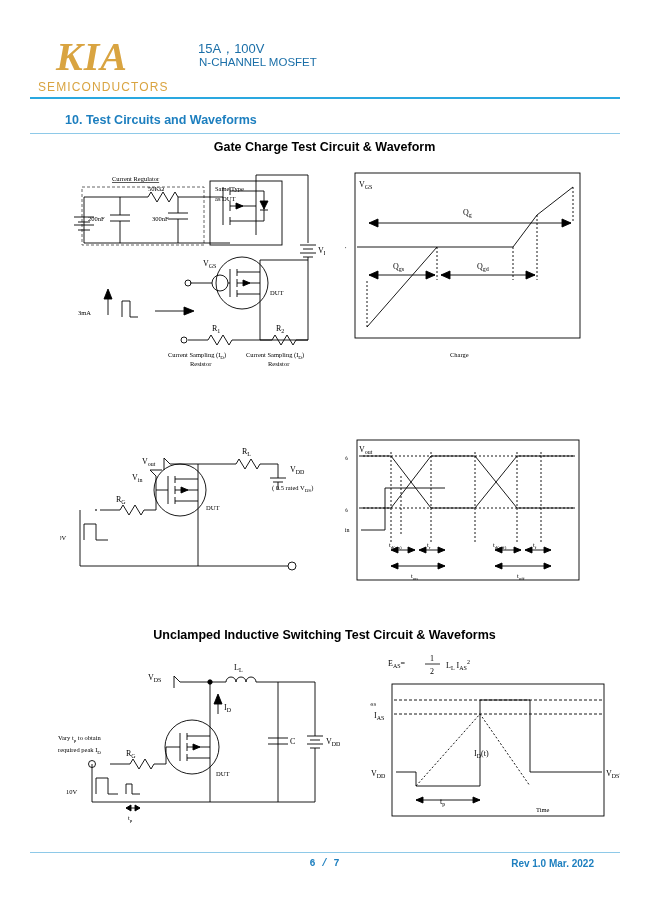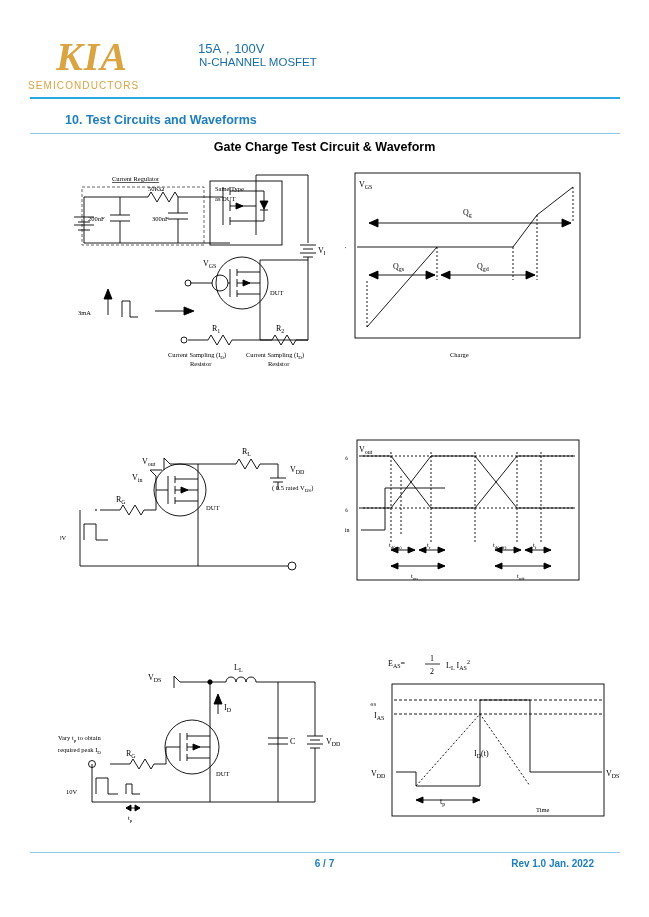--- a/index.html
+++ b/index.html
@@ -27,22 +27,22 @@
     left: 56px; top: 33px;
     font-family: "Liberation Serif", serif;
     font-size: 40px;
     font-weight: bold;
     font-style: italic;
     color: #d9a441;
     letter-spacing: 1px;
   }
   .logo-sub {
     position: absolute;
-    left: 28px; top: 80px;
-    font-size: 10px;
+    left: 38px; top: 80px;
+    font-size: 12px;
     color: #d9a441;
     letter-spacing: 1.1px;
   }
   .hdr-line1 {
     position: absolute;
     left: 155px; top: 40px;
     font-size: 13px;
     color: #1b6fa8;
     margin-left: 43px;
   }
@@ -116,20 +116,21 @@
     background: #8ec9e8;
   }
   .footer-page {
     position: absolute;
     left: 0; top: 858px;
     width: 649px;
     text-align: center;
     font-size: 10px;
     font-weight: bold;
     color: #1d7fbf;
+    font-family: Liberation Mono, monospace;
   }
   .footer-rev {
     position: absolute;
     right: 55px; top: 858px;
     font-size: 10px;
     font-weight: bold;
     color: #1d7fbf;
   }
 
   text { font-family: "Liberation Serif", serif; }
@@ -149,20 +150,21 @@
     <div class="hdr-rule"></div>
   </div>
 
   <div class="section-title">
     <span class="num">10.</span>
     <span>Test Circuits and Waveforms</span>
   </div>
   <div class="sec-rule"></div>
 
   <div class="block-title" id="title-gate">Gate Charge Test Circuit  &amp;  Waveform</div>
+  <div class="block-title" id="title-uis">Unclamped Inductive Switching Test Circuit  &amp;  Waveforms</div>
 
   <div class="fig" id="fig-gate-circuit">
     <svg width="265" height="215" viewBox="0 0 265 215">
       <g stroke="#000" stroke-width="0.9" fill="none">
 
         <rect x="22" y="22" width="122" height="58" stroke-dasharray="3,2" stroke="#555"></rect>
 
         <rect x="150" y="16" width="72" height="64" stroke="#000"></rect>
 
         <line x1="24" y1="32" x2="24" y2="78"></line>
@@ -525,15 +527,15 @@
       <text class="lbl" x="104" y="104"><tspan>I</tspan><tspan font-size="6" dy="2">D</tspan><tspan dy="-2">(t)</tspan></text>
       <text class="lbl" x="1" y="124"><tspan>V</tspan><tspan font-size="6" dy="2">DD</tspan></text>
       <text class="lbl" x="236" y="124"><tspan>V</tspan><tspan font-size="6" dy="2">DS</tspan><tspan dy="-2">(t)</tspan></text>
       <text class="lbl" x="70" y="152"><tspan>t</tspan><tspan font-size="6" dy="2">p</tspan></text>
       <text class="lbl-s" x="166" y="160">Time</text>
     </svg>
   </div>
 
   <div class="footer-rule"></div>
   <div class="footer-page">6 / 7</div>
-  <div class="footer-rev">Rev 1.0 Jan. 2022</div>
+  <div class="footer-rev">Rev 1.0 Mar. 2022</div>
 
 </div>
 
 </body></html>

